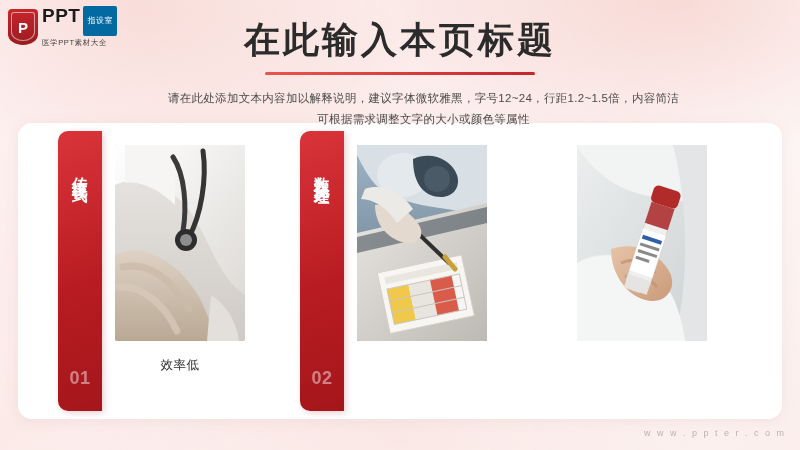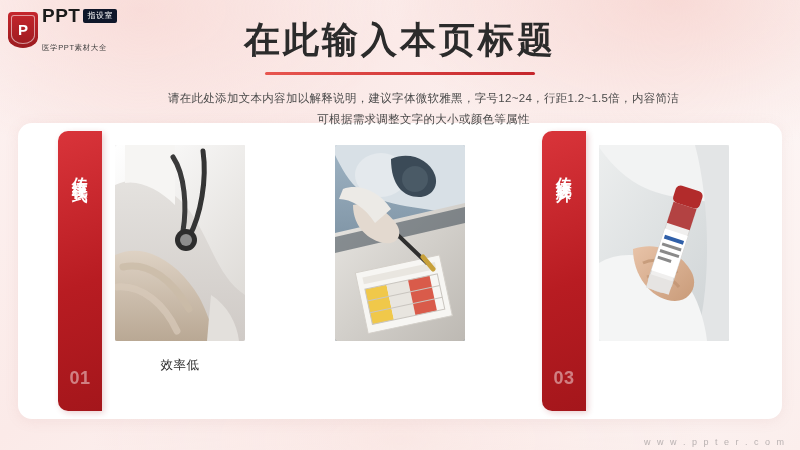--- a/index.html
+++ b/index.html
@@ -37,27 +37,27 @@
     border-radius: 4px 4px 50% 50% / 4px 4px 30% 30%;
     display: flex; align-items: center; justify-content: center;
   }
   .logo-shield::after {
     content: ""; position: absolute; left: 3px; top: 3px; right: 3px; bottom: 4px;
     border: 1px solid rgba(255,255,255,.55);
     border-radius: 3px 3px 50% 50% / 3px 3px 30% 30%;
   }
   .logo-shield span { color: #fff; font-size: 15px; font-weight: bold; line-height: 1; z-index: 1; }
   .logo-text { display: flex; flex-direction: column; justify-content: center; }
-  .logo-main { display: flex; align-items: center; gap: 3px; }
+  .logo-main { display: flex; gap: 3px; }
   .logo-ppt { font-size: 19px; font-weight: bold; color: #1b1b1b; letter-spacing: .5px; line-height: 1; }
   .logo-badge {
-    background: #0f172a; color: #fff; font-size: 8px; line-height: 1;
-    padding: 3px 4px; border-radius: 2px; letter-spacing: .5px;
-  }
-  .logo-sub { font-size: 7.5px; color: #3d3d3d; letter-spacing: .6px; margin-top: 18px; }
+    background: #0369a1; color: #fff; font-size: 8px; line-height: 1;
+    padding: 11px 4px; border-radius: 2px; letter-spacing: .5px;
+  }
+  .logo-sub { font-size: 7.5px; color: #3d3d3d; letter-spacing: .6px; margin-top: 2px; }
 
   
   .header { position: absolute; left: 0; right: 0; top: 16px; text-align: center; z-index: 4; }
   .title {
     font-size: 36px; font-weight: bold; color: #2b2b2b;
     letter-spacing: 3px;
   }
   .title-rule {
     width: 270px; height: 3px; margin: 7px auto 0;
     background: linear-gradient(90deg, #e8564f 0%, #c5262c 100%);
@@ -111,21 +111,21 @@
     position: relative; background: #dcdcdc;
   }
   .photo svg { display: block; width: 100%; height: 100%; }
   .caption {
     margin-top: 14px; text-align: left; font-size: 12.5px; color: #2b2b2b;
     line-height: 1.75; letter-spacing: .5px;
   }
 
   
   .footer {
-    position: absolute; right: 14px; bottom: 3px;
+    position: absolute; right: 14px; bottom: 12px;
     font-size: 9px; color: #b9b2b2; letter-spacing: 2px;
     z-index: 5;
   }
 </style>
 </head>
 <body>
 
 <div class="bg-blob blob-a"></div>
 <div class="bg-blob blob-b"></div>
 <div class="bg-blob blob-c"></div>
@@ -192,20 +192,24 @@
         </svg>
       </div>
       <div class="caption">
         <div>效率低</div>
         <div></div>
       </div>
     </div>
   </div>
 
   <div class="card">
+    <div class="card-tab">
+      <div class="tab-label">数字化处理</div>
+      <div class="tab-num">02</div>
+    </div>
     <div class="card-body">
       <div class="photo">
         <svg viewBox="0 0 130 196" preserveAspectRatio="xMidYMid slice">
           <defs>
             <linearGradient id="p2bg" x1="0" y1="0" x2="0" y2="1">
               <stop offset="0" stop-color="#9fb4c4"></stop>
                 <stop offset="1" stop-color="#5f7486"></stop>
             </linearGradient>
             <linearGradient id="desk2" x1="0" y1="0" x2="1" y2="1">
               <stop offset="0" stop-color="#e8e6e2"></stop>
@@ -232,24 +236,20 @@
           <path d="M44 72 L92 118" stroke="#2f2f2f" stroke-width="4" stroke-linecap="round"></path>
           <path d="M88 112 L98 124" stroke="#c7a03a" stroke-width="5" stroke-linecap="round"></path>
           <path d="M18 60 C34 56 52 64 62 80 C68 90 62 100 50 98 C34 96 18 82 18 60 Z" fill="#e3d9cf"></path>
           <path d="M8 44 C24 38 44 46 56 64 L40 78 C30 62 16 54 4 54 Z" fill="#eceae6"></path>
         </svg>
       </div>
     </div>
   </div>
 
   <div class="card">
-    <div class="card-tab">
-      <div class="tab-label">传统胶片</div>
-      <div class="tab-num">03</div>
-    </div>
     <div class="card-body">
       <div class="photo">
         <svg viewBox="0 0 130 196" preserveAspectRatio="xMidYMid slice">
           <defs>
             <linearGradient id="p3bg" x1="0" y1="0" x2="1" y2="1">
               <stop offset="0" stop-color="#eceeee"></stop>
                 <stop offset="1" stop-color="#cdd2d4"></stop>
             </linearGradient>
             <linearGradient id="skin3" x1="0" y1="0" x2="1" y2="1">
               <stop offset="0" stop-color="#e8c3a8"></stop>

